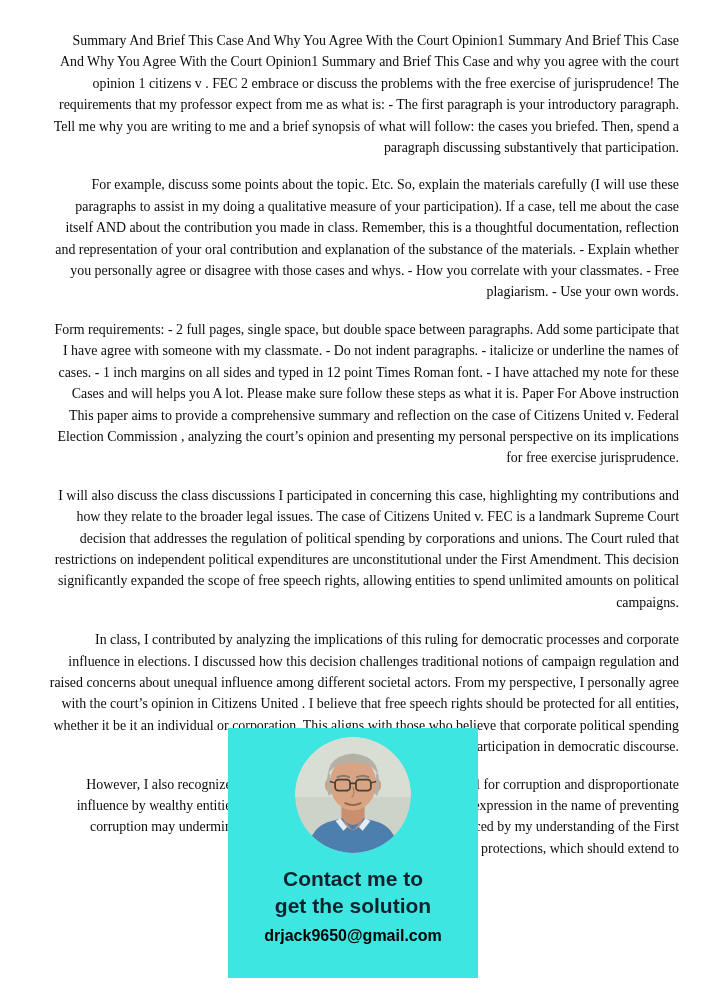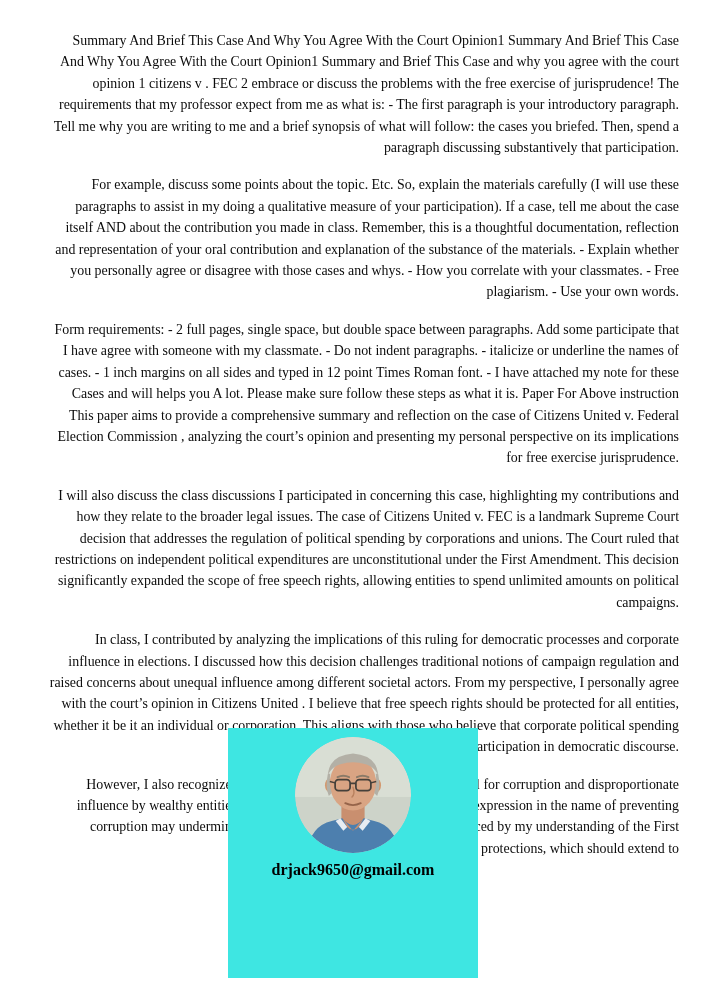--- a/index.html
+++ b/index.html
@@ -52,21 +52,21 @@
     text-align: center;
     font-family: "Liberation Sans", sans-serif;
     font-weight: bold;
     font-size: 21px;
     line-height: 27px;
     color: #10232c;
   }
   .contact-email {
     margin-top: 8px;
     text-align: center;
-    font-family: Liberation Serif, serif;
+    font-family: Liberation Sans, sans-serif;
     font-weight: bold;
     font-size: 16px;
     color: #000000;
   }
 </style>
 </head>
 <body>
 
 <div class="doc">
   <p>Summary And Brief This Case And Why You Agree With the Court Opinion1 Summary And Brief This Case And Why You Agree With the Court Opinion1 Summary and Brief This Case and why you agree with the court opinion 1 citizens v . FEC 2 embrace or discuss the problems with the free exercise of jurisprudence! The requirements that my professor expect from me as what is: - The first paragraph is your introductory paragraph. Tell me why you are writing to me and a brief synopsis of what will follow: the cases you briefed. Then, spend a paragraph discussing substantively that participation.</p>
@@ -104,14 +104,18 @@
         <rect x="41.5" y="44" width="15.5" height="11.5" rx="3.5" fill="none" stroke="#46403a" stroke-width="1.8"></rect>
         <rect x="63" y="44" width="15.5" height="11.5" rx="3.5" fill="none" stroke="#46403a" stroke-width="1.8"></rect>
         <line x1="57" y1="48" x2="63" y2="48" stroke="#46403a" stroke-width="1.8"></line>
         <line x1="41.5" y1="47.5" x2="36" y2="46" stroke="#46403a" stroke-width="1.5"></line>
         <line x1="78.5" y1="47.5" x2="84" y2="46" stroke="#46403a" stroke-width="1.5"></line>
         <path d="M60 52 Q62.5 59 59 62" stroke="#b9815f" stroke-width="1.5" fill="none" stroke-linecap="round"></path>
         <path d="M52 68.5 Q60 72.5 68 68.5" stroke="#96644a" stroke-width="2" fill="none" stroke-linecap="round"></path>
       </g>
     </svg>
   </div>
+  <div class="contact-heading">
+    <div>Contact me to</div>
+    <div>get the solution</div>
+  </div>
   <div class="contact-email">drjack9650@gmail.com</div>
 </div>
 
 </body></html>

